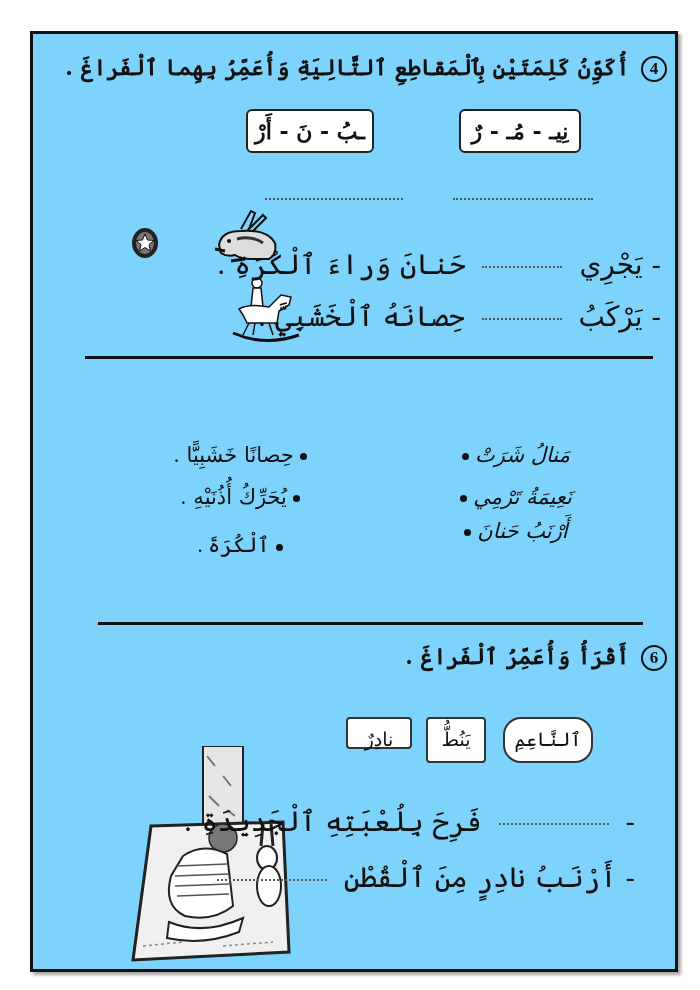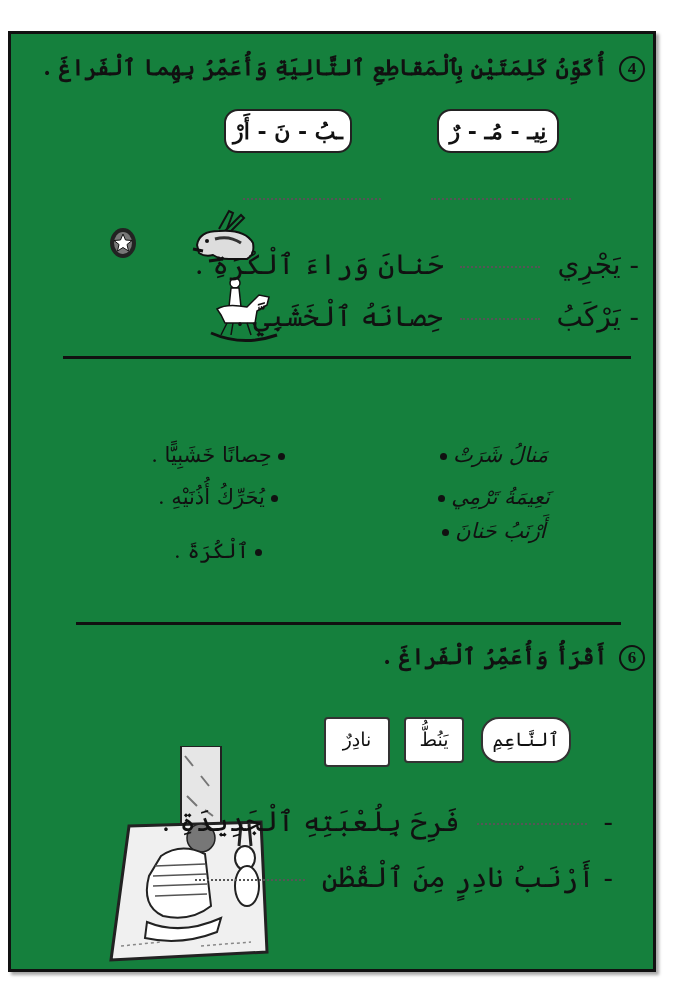--- a/index.html
+++ b/index.html
@@ -1,36 +1,36 @@
 <!DOCTYPE html>
 <html><head>
   <meta charset="utf-8">
   <style>
     * { box-sizing: border-box; margin: 0; padding: 0; }
     html, body { width: 700px; height: 990px; background: #ffffff; overflow: hidden; }
     body { position: relative; font-family: "DejaVu Serif", serif; color: #111; }
 
     .frame {
-      position: absolute; left: 8px; top: 31px; width: 648px; height: 941px;
-      border: 3px solid #111; background: #15803d;
+      position: absolute; left: 30px; top: 31px; width: 648px; height: 941px;
+      border: 3px solid #111; background: #7dd3fc;
       box-shadow: 3px 3px 3px rgba(0,0,0,0.35);
     }
     .abs { position: absolute; }
     .rtl { direction: rtl; unicode-bidi: plaintext; white-space: nowrap; }
 
     .q-title { font-size: 22px; font-weight: bold; line-height: 30px; text-align: right; }
     .q-num {
       display: inline-block; width: 26px; height: 26px; border: 2px solid #111;
       border-radius: 50%; font-family: "Liberation Serif", serif; font-size: 17px;
       font-weight: bold; line-height: 22px; text-align: center; vertical-align: middle;
       margin-left: 4px; direction: ltr;
     }
 
     .syll-box {
-      position: absolute; border: 2px solid #222; border-radius: 14px;
+      position: absolute; border: 2px solid #222; border-radius: 6px;
       font-size: 22px; font-weight: bold; text-align: center; line-height: 40px;
       background: #fff;
     }
     .dots { border-bottom: 2px dotted #555; height: 2px; }
 
     .sentence { font-size: 28px; line-height: 30px; text-align: right; }
     .sentence .blank { display: inline-block; width: 80px; border-bottom: 2px dotted #555; margin: 0 8px; vertical-align: middle; height: 1px; }
 
     .hr { position: absolute; height: 3px; background: #111; }
 
@@ -105,33 +105,33 @@
 
   <div class="abs" style="left:380px; top:404px; width:200px;font-style:italic;">
     <div class="match rtl"><span>مَنالُ شَرَتْ</span><span class="bullet"></span></div>
     <div class="match rtl" style="margin-top:8px;"><span>نَعِيمَةُ تَرْمِي</span><span class="bullet"></span></div>
     <div class="match rtl" style=""><span>أَرْنَبُ حَنانَ</span><span class="bullet"></span></div>
   </div>
 
   <div class="abs" style="left:110px; top:404px; width:200px;">
     <div class="match rtl"><span class="bullet"></span><span>حِصانًا خَشَبِيًّا .</span></div>
     <div class="match rtl" style="margin-top:8px;"><span class="bullet"></span><span>يُحَرِّكُ أُذُنَيْهِ .</span></div>
-    <div class="match rtl" style="margin-top:20px;"><span class="bullet"></span><span>ٱلْكُرَةَ .</span></div>
+    <div class="match rtl" style="margin-top:14px;font-family:Liberation Serif, serif;"><span class="bullet"></span><span>ٱلْكُرَةَ .</span></div>
   </div>
 
   <div class="hr" style="left:65px; top:588px; width:545px;"></div>
 
   <div class="abs q-title rtl" style="right:8px; top:607px; width:400px;">
     <span class="q-num">6</span>
     <span>أَقْرَأُ وَأُعَمِّرُ ٱلْفَراغَ .</span>
   </div>
 
   <div class="word-box rtl" style="left:470px; top:683px; width:90px; height:46px;border-radius:18px;"><span>ٱلنَّاعِمِ</span></div>
   <div class="word-box rtl" style="left:393px; top:683px; width:60px; height:46px;"><span>يَنُطُّ</span></div>
-  <div class="word-box rtl" style="left:313px; top:683px; width:66px; height:50px;"><span>نادِرٌ</span></div>
+  <div class="word-box rtl" style="left:313px; top:683px; width:66px; height:32px;"><span>نادِرٌ</span></div>
 
   <svg class="illus" style="left:90px; top:712px;" width="185" height="228" viewBox="0 0 185 228">
     <rect x="80" y="0" width="40" height="80" fill="#e6e6e6" stroke="#222" stroke-width="2"></rect>
     <path d="M84 10 L92 20 M100 30 L108 40 M86 50 L96 60 M104 64 L112 70" stroke="#777" stroke-width="2"></path>
     <polygon points="28,80 160,76 166,206 10,214" fill="#f0f0f0" stroke="#222" stroke-width="3"></polygon>
     <circle cx="100" cy="92" r="14" fill="#777" stroke="#222" stroke-width="1.5"></circle>
     <path d="M60 110 Q80 96 104 108 L110 160 Q90 176 62 170 Q40 160 48 130 Z" fill="#fff" stroke="#222" stroke-width="2"></path>
     <path d="M54 120 L104 118 M52 130 L106 128 M52 140 L106 138 M54 150 L106 148" stroke="#555" stroke-width="1.5"></path>
     <path d="M46 176 Q80 190 120 172 L116 186 Q80 200 44 192 Z" fill="#fff" stroke="#222" stroke-width="2"></path>
     <path d="M140 78 L138 100 M148 78 L150 100" stroke="#222" stroke-width="3"></path>

